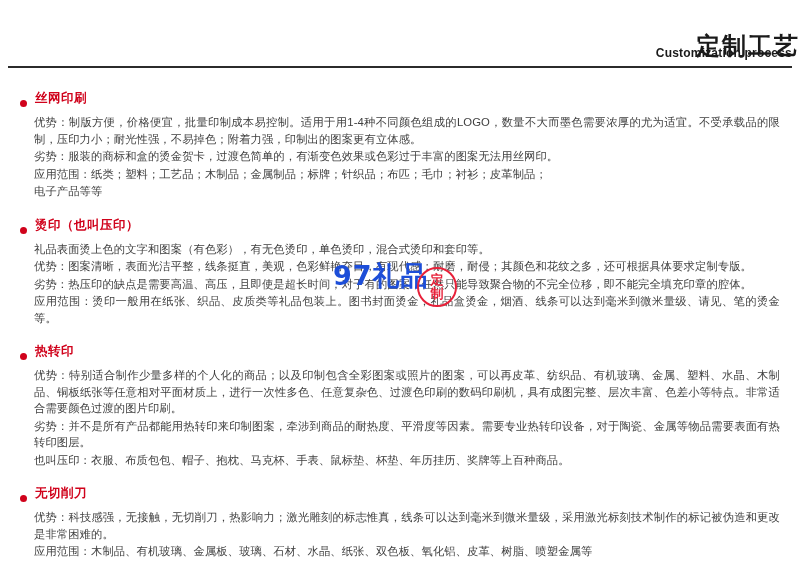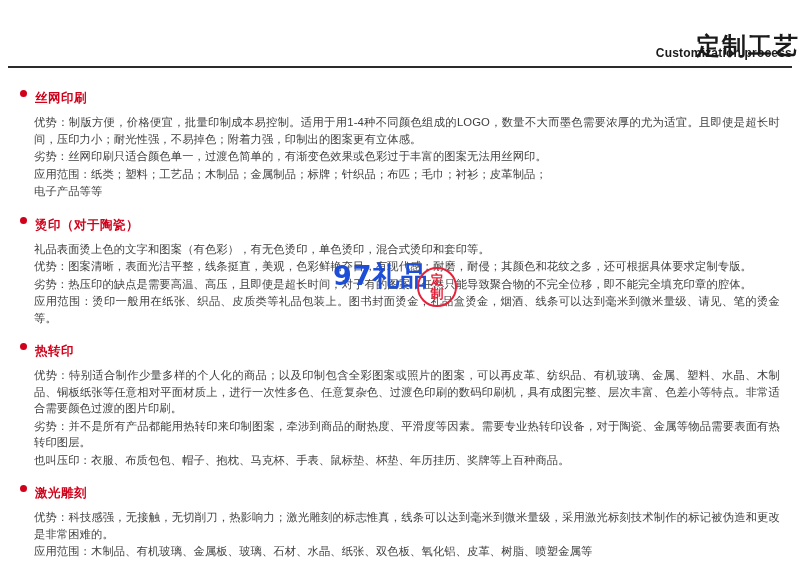--- a/index.html
+++ b/index.html
@@ -51,21 +51,21 @@
   }
   
   .content {
     padding: 18px 20px 0 20px;
   }
   .section {
     margin-bottom: 17px;
   }
   .sec-head {
     display: flex;
-    align-items: flex-start;
+    align-items: flex-end;
     margin-bottom: 7px;
   }
   .bullet {
     width: 7px;
     height: 7px;
     border-radius: 50%;
     background: #d0021b;
     margin-right: 8px;
     flex: 0 0 auto;
   }
@@ -127,51 +127,51 @@
     <div class="rule"></div>
   </div>
 
   <div class="content">
 
     <div class="section">
       <div class="sec-head">
         <span class="bullet"></span>
         <span class="sec-title">丝网印刷</span>
       </div>
-      <p class="para">优势：制版方便，价格便宜，批量印制成本易控制。适用于用1-4种不同颜色组成的LOGO，数量不大而墨色需要浓厚的尤为适宜。且即使是超长时间，压印力小；耐光性强，不易掉色；附着力强，印制出的图案更有立体感。</p>
-      <p class="para">劣势：丝网印刷只适合颜色单一，过渡色简单的，有渐变色效果或色彩过于丰富的图案无法用丝网印。</p>
+      <p class="para">优势：制版方便，价格便宜，批量印制成本易控制。适用于用1-4种不同颜色组成的LOGO，数量不大而墨色需要浓厚的尤为适宜。不受承载品的限制，压印力小；耐光性强，不易掉色；附着力强，印制出的图案更有立体感。</p>
+      <p class="para">劣势：服装的商标和盒的烫金贺卡，过渡色简单的，有渐变色效果或色彩过于丰富的图案无法用丝网印。</p>
       <p class="para">应用范围：纸类；塑料；工艺品；木制品；金属制品；标牌；针织品；布匹；毛巾；衬衫；皮革制品；</p>
       <p class="para">电子产品等等</p>
     </div>
 
     <div class="section">
       <div class="sec-head">
         <span class="bullet"></span>
-        <span class="sec-title">烫印（对于陶瓷）</span>
+        <span class="sec-title">烫印（也叫压印）</span>
       </div>
       <p class="para">礼品表面烫上色的文字和图案（有色彩），有无色烫印，单色烫印，混合式烫印和套印等。</p>
       <p class="para">优势：图案清晰，表面光洁平整，线条挺直，美观，色彩鲜艳夺目，有现代感；耐磨，耐侵；其颜色和花纹之多，还可根据具体要求定制专版。</p>
       <p class="para">劣势：热压印的缺点是需要高温、高压，且即使是超长时间，对于有的图案，任然只能导致聚合物的不完全位移，即不能完全填充印章的腔体。</p>
       <p class="para">应用范围：烫印一般用在纸张、织品、皮质类等礼品包装上。图书封面烫金，礼品盒烫金，烟酒、线条可以达到毫米到微米量级、请见、笔的烫金等。</p>
     </div>
 
     <div class="section">
       <div class="sec-head">
         <span class="bullet"></span>
         <span class="sec-title">热转印</span>
       </div>
       <p class="para">优势：特别适合制作少量多样的个人化的商品；以及印制包含全彩图案或照片的图案，可以再皮革、纺织品、有机玻璃、金属、塑料、水晶、木制品、铜板纸张等任意相对平面材质上，进行一次性多色、任意复杂色、过渡色印刷的数码印刷机，具有成图完整、层次丰富、色差小等特点。非常适合需要颜色过渡的图片印刷。</p>
       <p class="para">劣势：并不是所有产品都能用热转印来印制图案，牵涉到商品的耐热度、平滑度等因素。需要专业热转印设备，对于陶瓷、金属等物品需要表面有热转印图层。</p>
       <p class="para">也叫压印：衣服、布质包包、帽子、抱枕、马克杯、手表、鼠标垫、杯垫、年历挂历、奖牌等上百种商品。</p>
     </div>
 
     <div class="section">
       <div class="sec-head">
         <span class="bullet"></span>
-        <span class="sec-title">激光雕刻</span>
+        <span class="sec-title">无切削刀</span>
       </div>
       <p class="para">优势：科技感强，无接触，无切削刀，热影响力；激光雕刻的标志惟真，线条可以达到毫米到微米量级，采用激光标刻技术制作的标记被伪造和更改是非常困难的。</p>
       <p class="para">应用范围：木制品、有机玻璃、金属板、玻璃、石材、水晶、纸张、双色板、氧化铝、皮革、树脂、喷塑金属等</p>
     </div>
 
   </div>
 
   <div class="watermark">
     <div class="wm-text">97礼品</div>
     <div class="wm-stamp">

